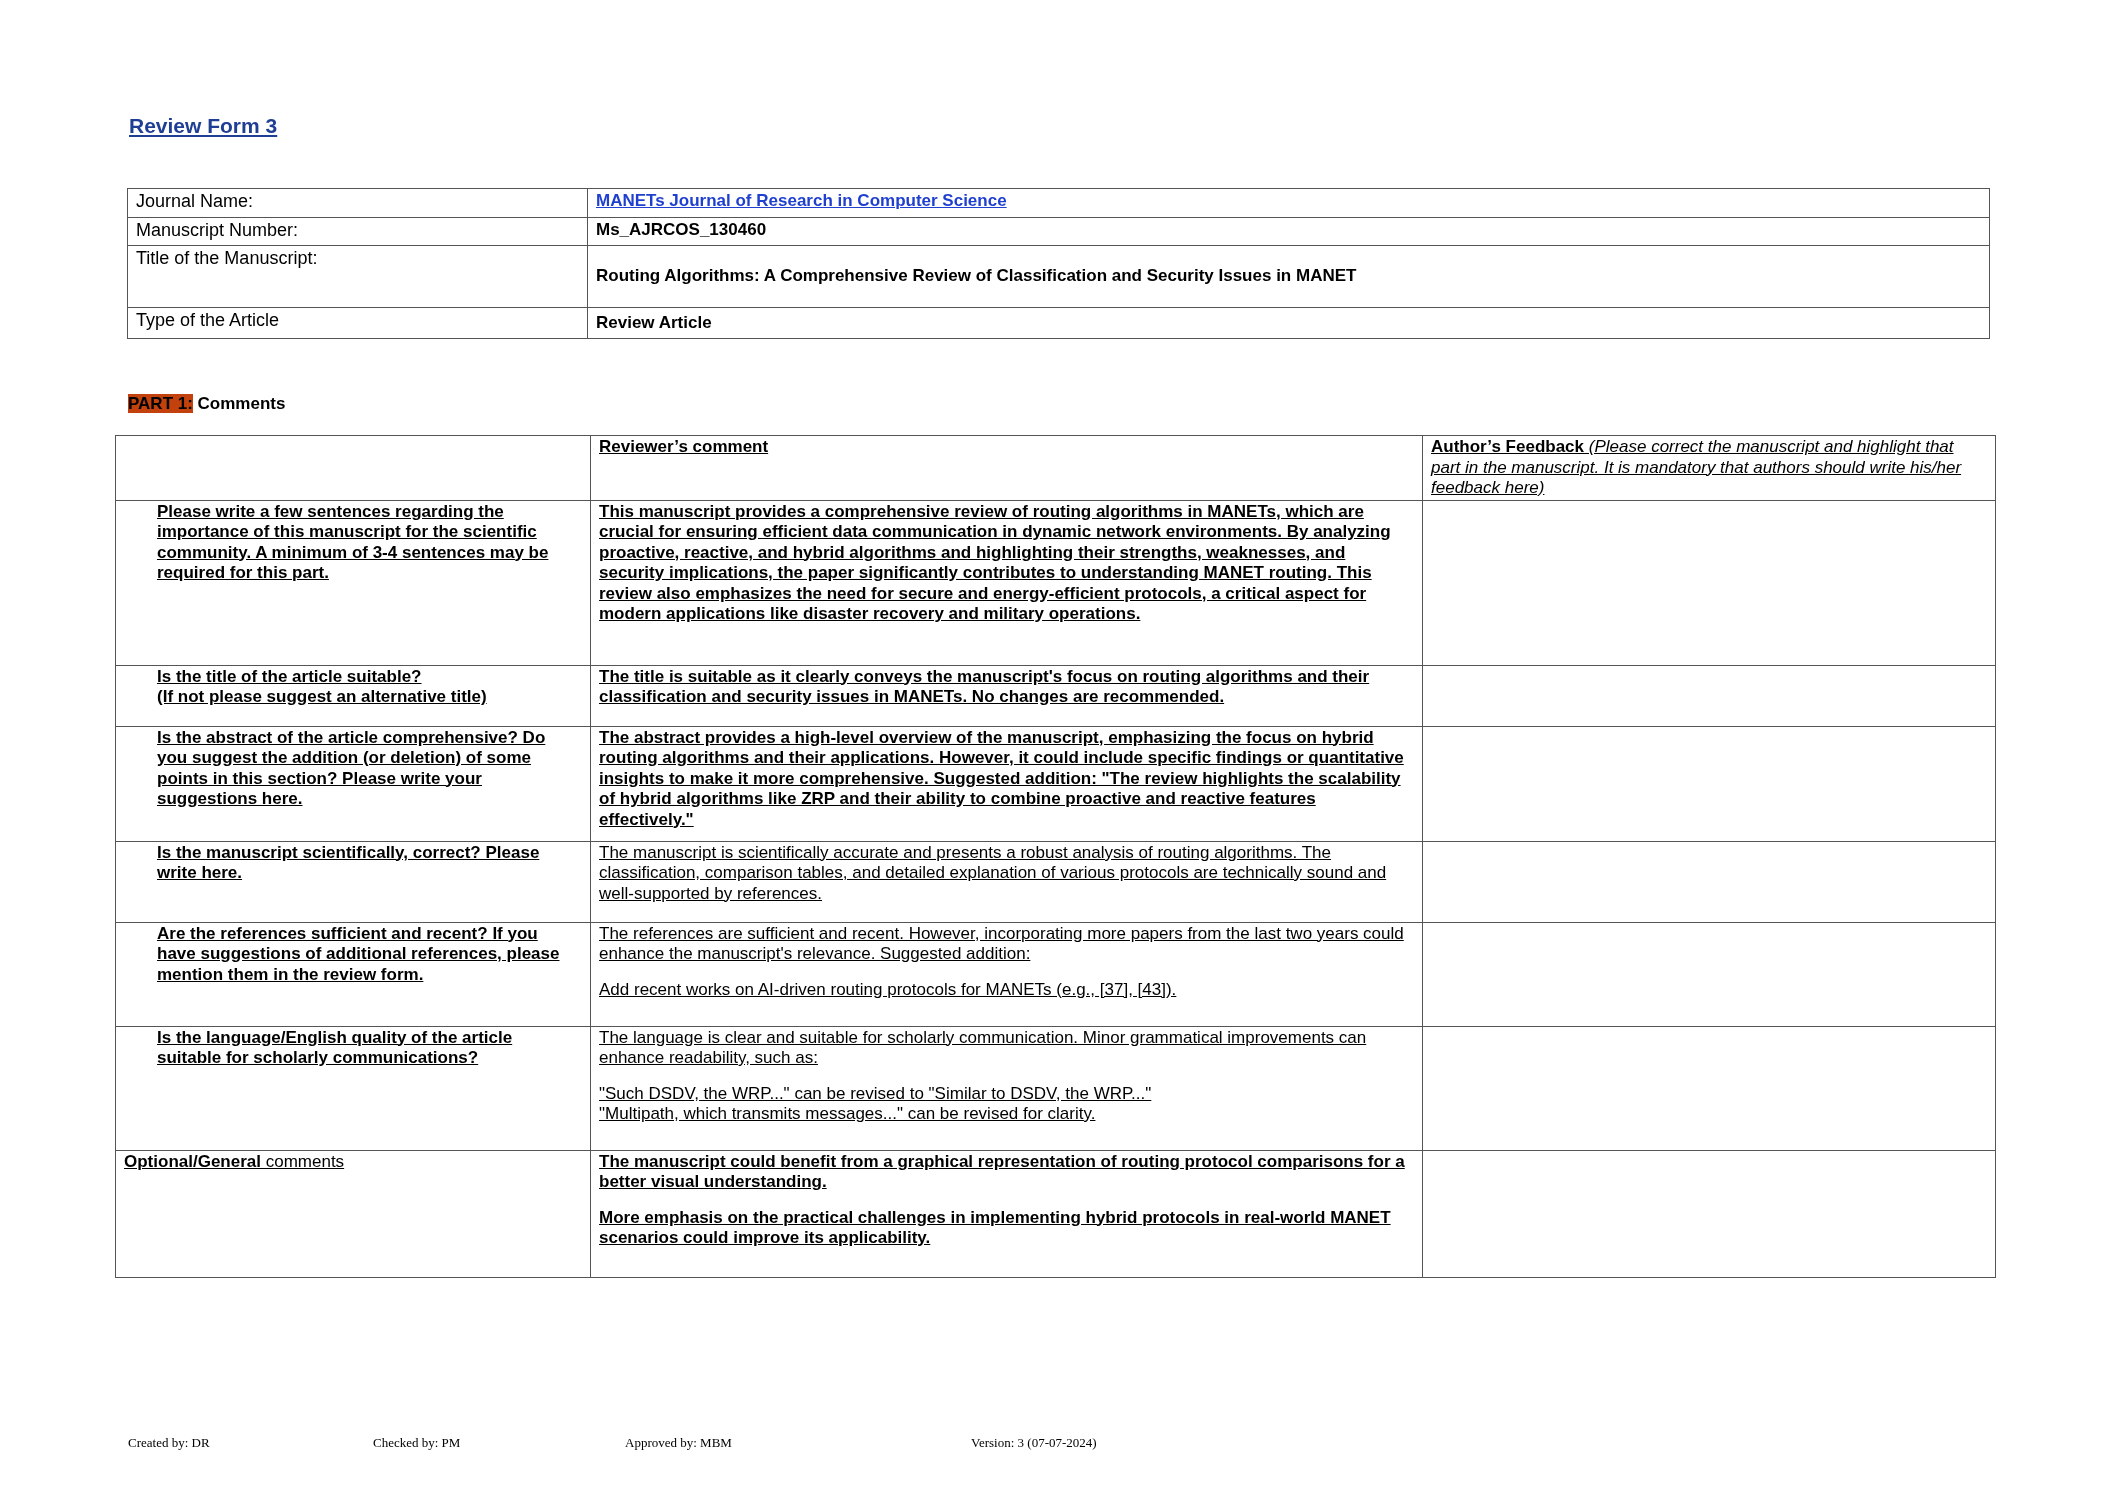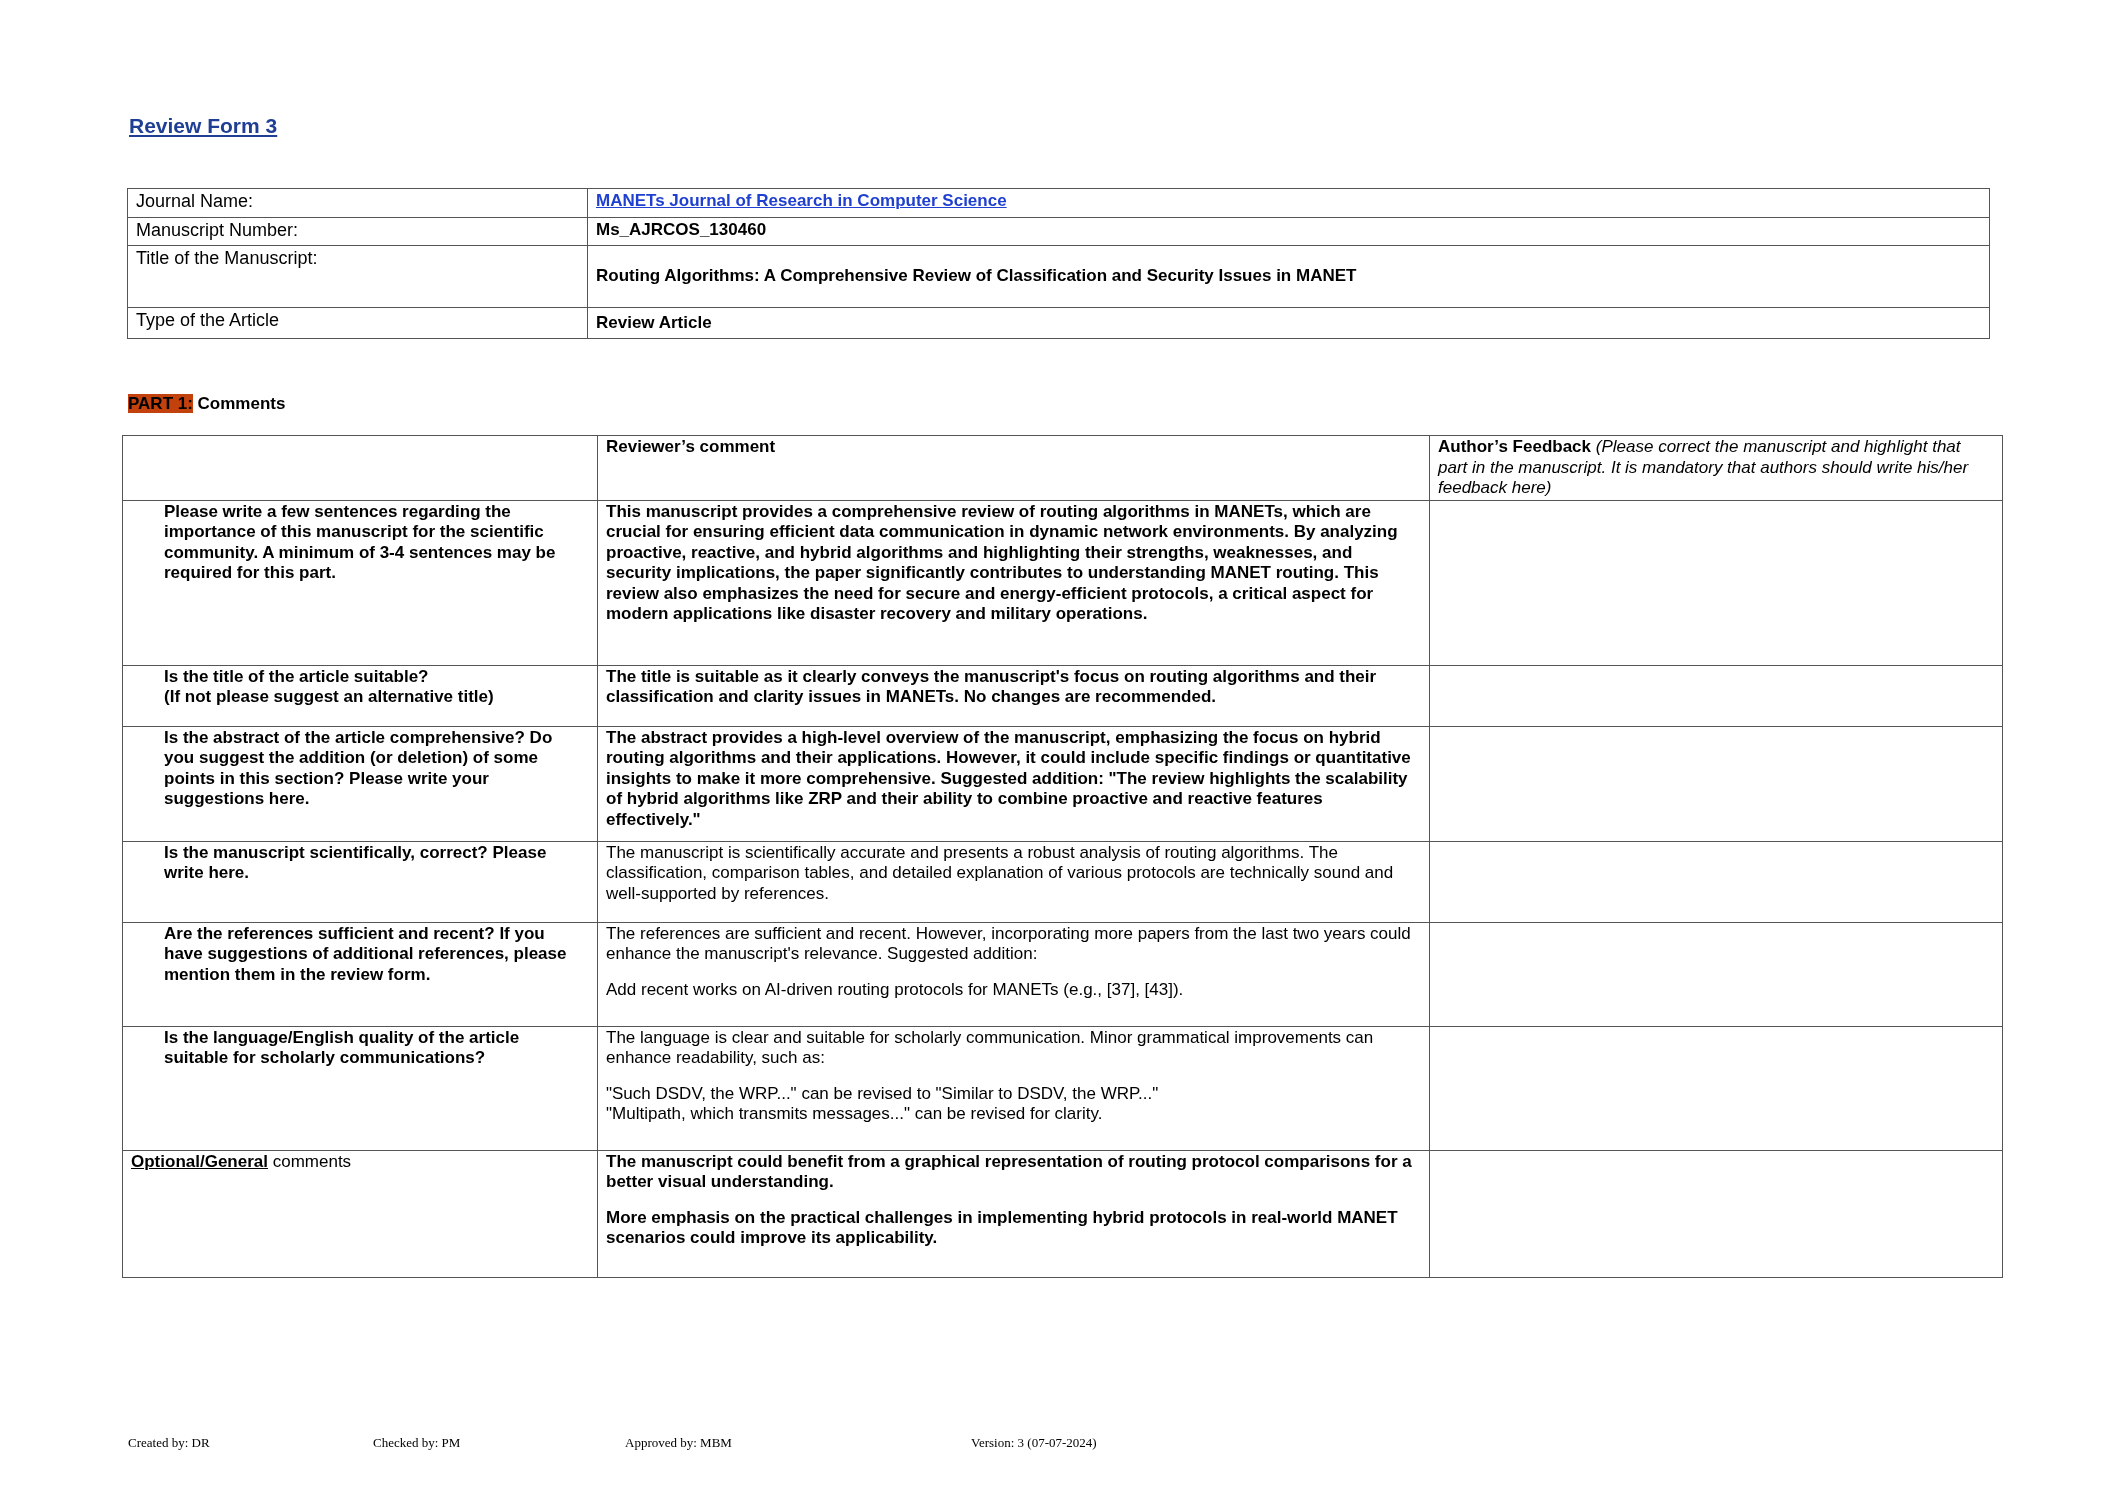--- a/index.html
+++ b/index.html
@@ -15,21 +15,21 @@
   #info-table td.value { padding:2px 8px; font-weight:bold; }
   #info-table tr.r1 td { height:24px; }
   #info-table tr.r2 td { height:23px; }
   #info-table tr.r3 td { height:57px; }
   #info-table tr.r3 td.value { vertical-align:middle; }
   #info-table tr.r4 td { height:26px; }
   #info-table tr.r4 td.value { vertical-align:middle; }
   .link { color:#1f3fcf; text-decoration:underline; }
   .part-heading { left:128px; top:394px; font-size:17px; font-weight:bold; }
   .hl { background:#c2410c; }
-  #comments-table { left:122px; top:435px; width:1880px; }
+  #comments-table { left:115px; top:435px; width:1880px;text-decoration:underline; }
   #comments-table td { padding:1px 8px; }
   #comments-table td.q { padding-left:41px; padding-right:10px; font-weight:bold; }
   .bold { font-weight:bold; }
   .it { font-style:italic; }
   .para + .para { margin-top:15px; }
   .ul { text-decoration:underline; font-weight:bold; }
   .footer { top:1435px; font-family:"Liberation Serif", serif; font-size:13px; }
 </style>
 </head>
 <body>
@@ -83,21 +83,21 @@
         </td>
     <td></td>
   </tr>
 
   <tr style="height:61px">
     <td class="q">
           <div>Is the title of the article suitable?</div>
           <div>(If not please suggest an alternative title)</div>
         </td>
     <td class="bold">
-          <div class="para">The title is suitable as it clearly conveys the manuscript's focus on routing algorithms and their classification and clarity issues in MANETs. No changes are recommended.</div>
+          <div class="para">The title is suitable as it clearly conveys the manuscript's focus on routing algorithms and their classification and security issues in MANETs. No changes are recommended.</div>
         </td>
     <td></td>
   </tr>
 
   <tr style="height:115px">
     <td class="q">Is the abstract of the article comprehensive? Do you suggest the addition (or deletion) of some points in this section? Please write your suggestions here.</td>
     <td class="bold">
           <div class="para">The abstract provides a high-level overview of the manuscript, emphasizing the focus on hybrid routing algorithms and their applications. However, it could include specific findings or quantitative insights to make it more comprehensive. Suggested addition: "The review highlights the scalability of hybrid algorithms like ZRP and their ability to combine proactive and reactive features effectively."</div>
         </td>
     <td></td>

